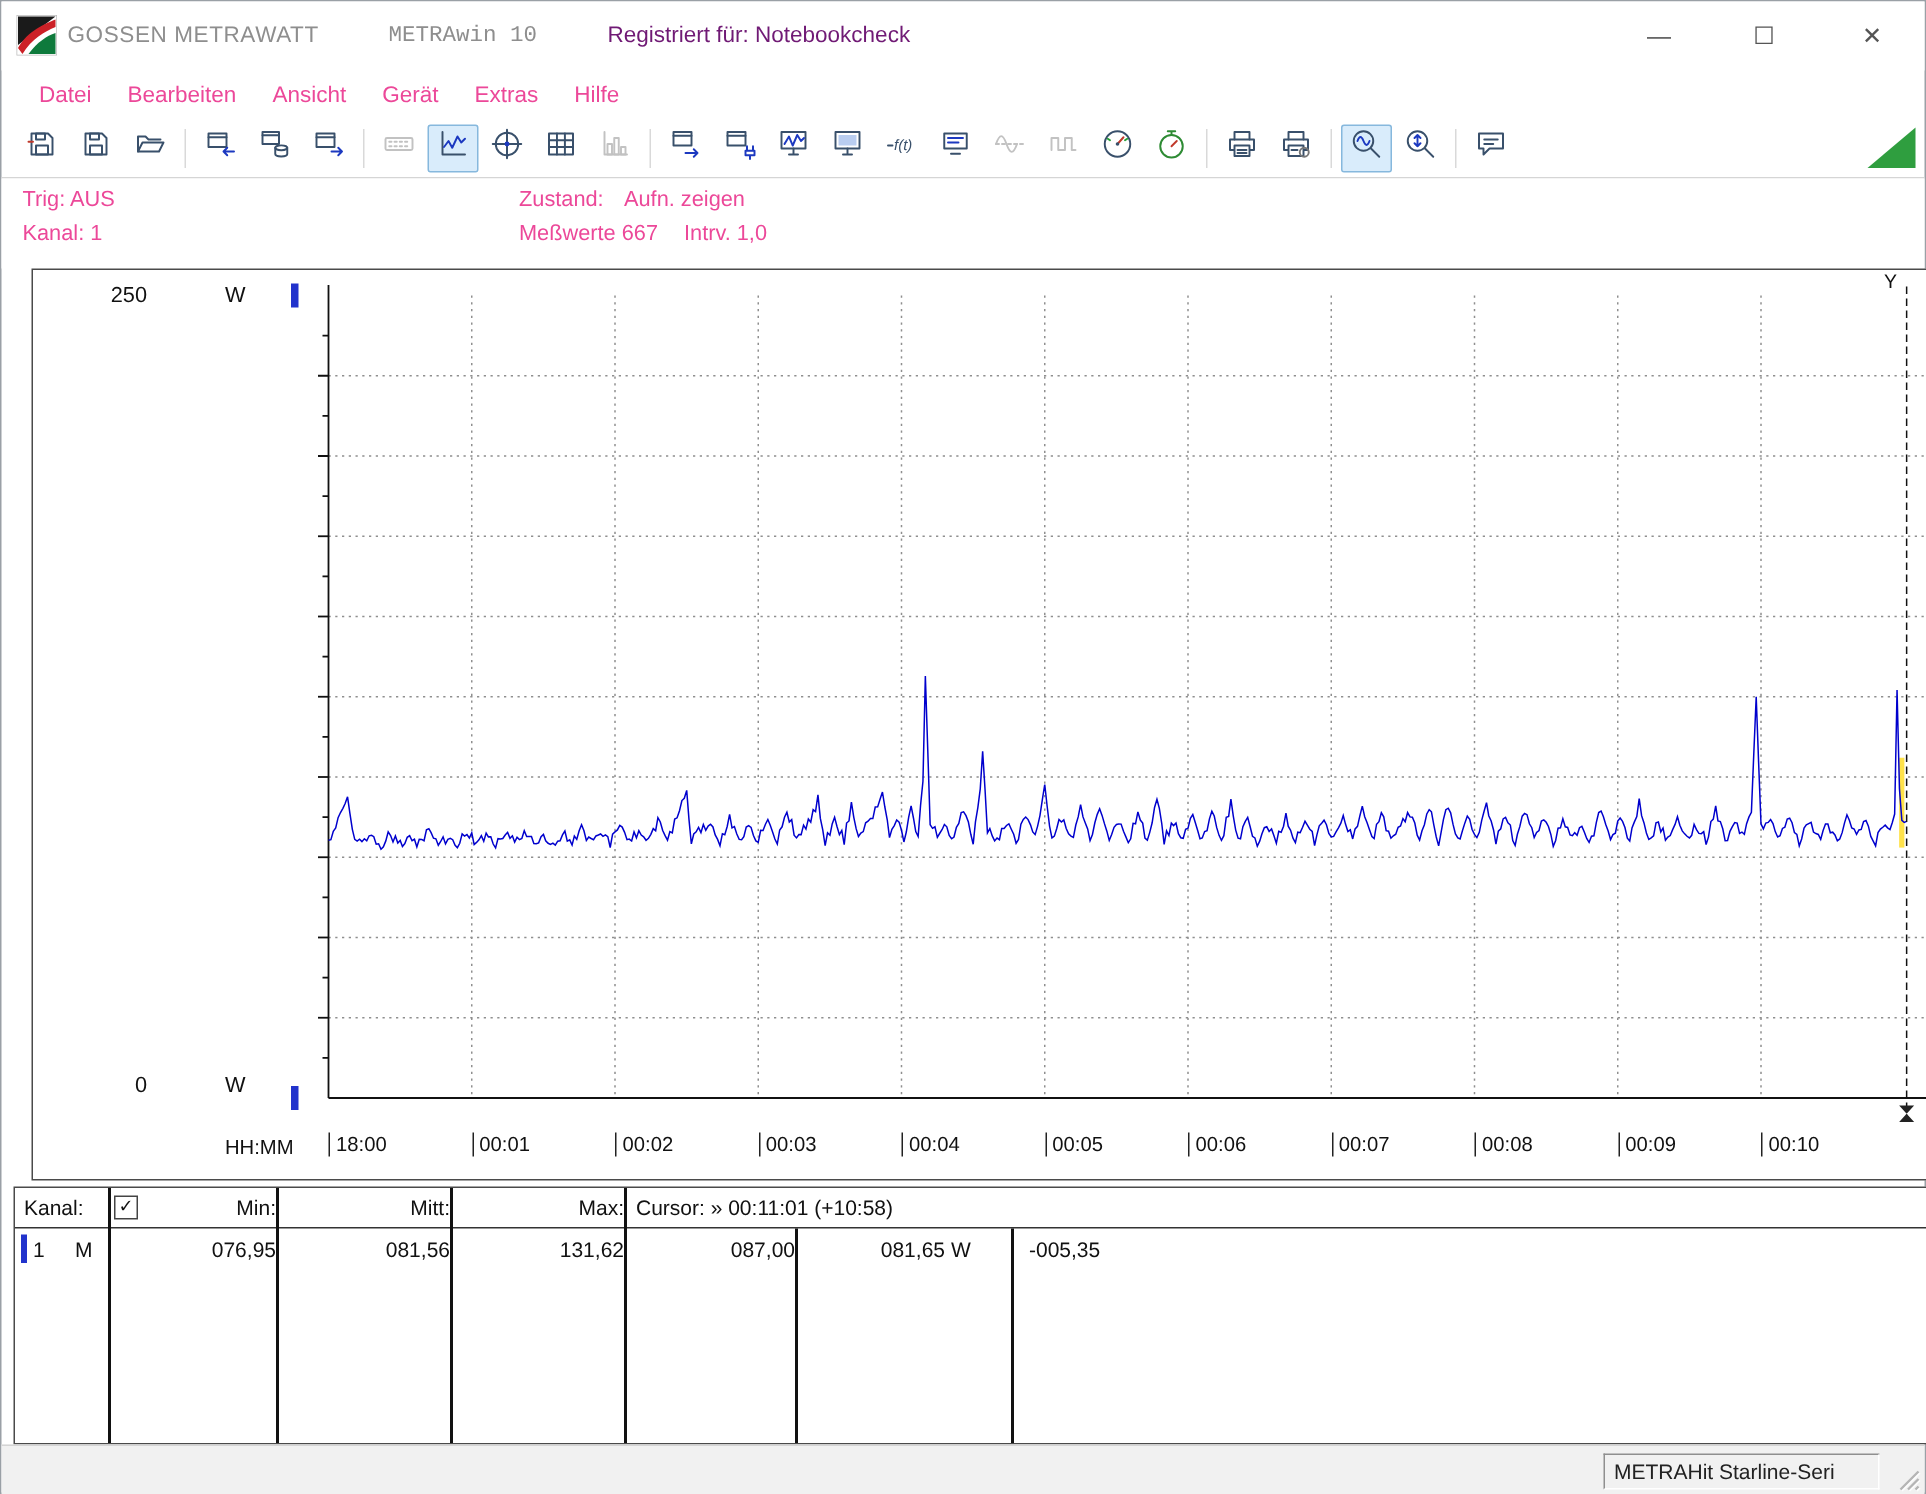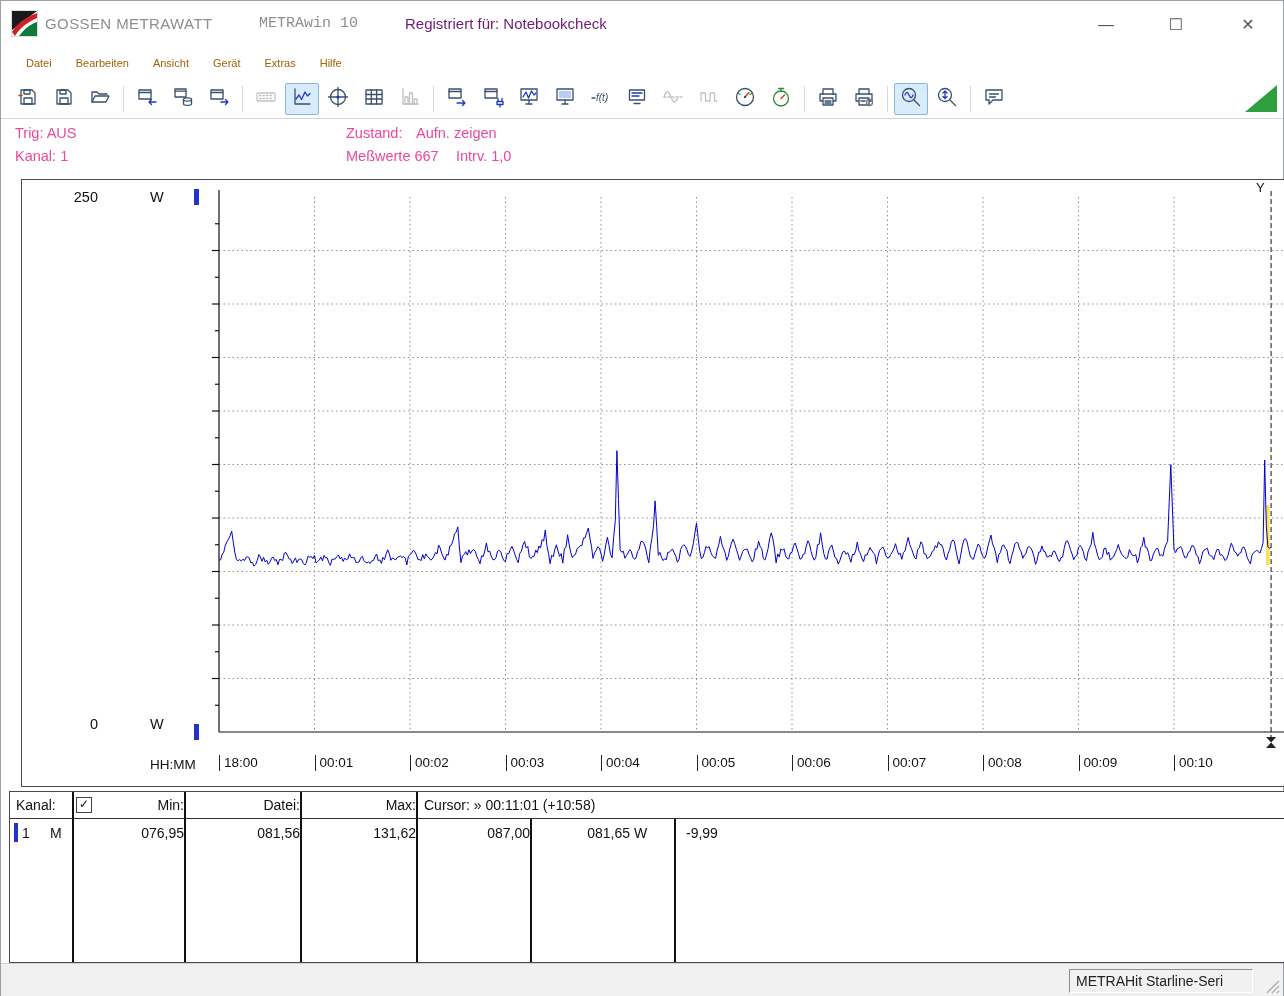--- a/index.html
+++ b/index.html
@@ -13,21 +13,21 @@
   .tb-brand{position:absolute;left:44px;top:14px;font-size:15px;color:#8e8e8e;letter-spacing:.4px;}
   .tb-app{position:absolute;left:258px;top:14px;font-size:15px;color:#8e8e8e;font-family:Liberation Mono, monospace;}
   .tb-reg{position:absolute;left:404px;top:14px;font-size:15px;color:#701a75;}
   .winctl{position:absolute;top:10px;width:46px;height:28px;text-align:center;line-height:28px;
           font-size:16px;color:#555;cursor:default;}
   .ctl-min{left:1082px;} .ctl-max{left:1152px;} .ctl-close{left:1224px;}
 
   
   .menubar{position:absolute;left:0;top:46px;width:100%;height:32px;display:flex;align-items:center;
            padding-left:14px;box-sizing:border-box;gap:2px;}
-  .menu-item{font-size:11px;color:#a16207;padding:5px 11px;}
+  .menu-item{font-size:15px;color:#ec4899;padding:5px 11px;}
 
   
   .toolbar{position:absolute;left:0;top:78px;width:100%;height:40px;display:flex;align-items:center;
            padding-left:10px;box-sizing:border-box;border-bottom:1px solid #d5d5d5;}
   .tbtn{width:32px;height:30px;display:flex;align-items:center;justify-content:center;
         border:1px solid transparent;border-radius:2px;margin-right:2px;}
   .tbtn.pressed{background:#d9ecfb;border-color:#86b8dd;}
   .tbtn.disabled{opacity:.9;}
   .tsep{width:1px;height:26px;background:#d9d9d9;margin:0 6px 0 4px;}
   .green-tri{position:absolute;right:6px;top:84px;width:0;height:0;
@@ -374,34 +374,34 @@
     <div class="vsep" style="left:62px"></div>
     <div class="vsep" style="left:174px"></div>
     <div class="vsep" style="left:290px"></div>
     <div class="vsep" style="left:406px"></div>
     <div class="vsep half" style="left:520px"></div>
     <div class="vsep half" style="left:664px"></div>
 
     <span class="tp-text" style="left:6px;top:5px">Kanal:</span>
     <div class="chk">✓</div>
     <span class="tp-text tp-center" style="left:62px;top:5px;width:112px">Min:</span>
-    <span class="tp-text tp-center" style="left:174px;top:5px;width:116px">Datei:</span>
+    <span class="tp-text tp-center" style="left:174px;top:5px;width:116px">Mitt:</span>
     <span class="tp-text tp-center" style="left:290px;top:5px;width:116px">Max:</span>
     <span class="tp-text" style="left:414px;top:5px">Cursor: » 00:11:01 (+10:58)</span>
 
     <div class="chanbar"></div>
     <span class="tp-text" style="left:12px;top:33px">1</span>
     <span class="tp-text" style="left:40px;top:33px">M</span>
     <span class="tp-text tp-center" style="left:62px;top:33px;width:112px">076,95</span>
     <span class="tp-text tp-center" style="left:174px;top:33px;width:116px">081,56</span>
     <span class="tp-text tp-center" style="left:290px;top:33px;width:116px">131,62</span>
     <span class="tp-text tp-center" style="left:406px;top:33px;width:114px">087,00</span>
     <span class="tp-text tp-center" style="left:520px;top:33px;width:100px">081,65</span>
     <span class="tp-text" style="left:624px;top:33px">W</span>
-    <span class="tp-text" style="left:676px;top:33px">-9,99</span>
+    <span class="tp-text" style="left:676px;top:33px">-005,35</span>
   </div>
 
   <div class="statusbar">
     <div class="devbox">METRAHit Starline-Seri</div>
     <svg class="grip" width="18" height="18">
       <path d="M16 4 L4 16 M16 9 L9 16 M16 14 L14 16" stroke="#b5b5b5" stroke-width="1.6" fill="none"></path>
       <path d="M17 5 L5 17 M17 10 L10 17 M17 15 L15 17" stroke="#fdfdfd" stroke-width="1" fill="none"></path>
     </svg>
   </div>
 

